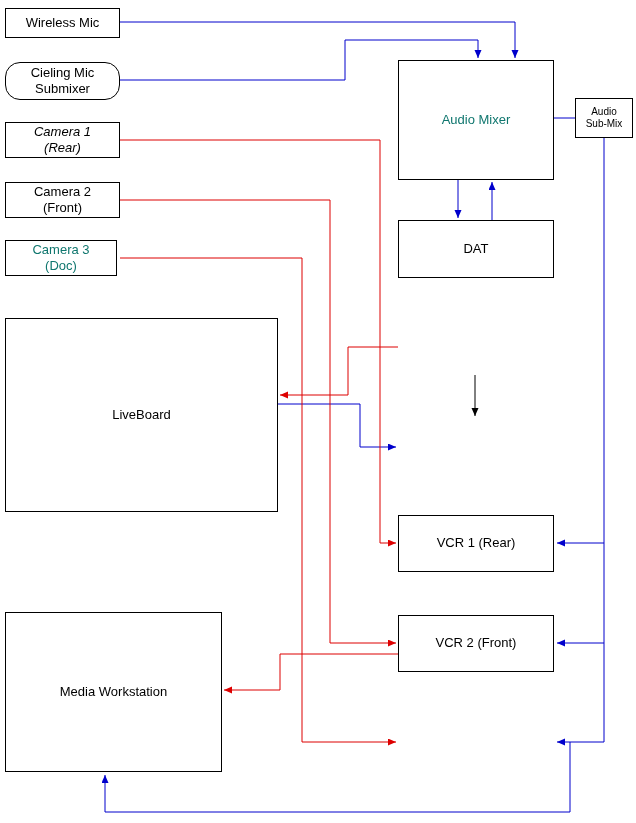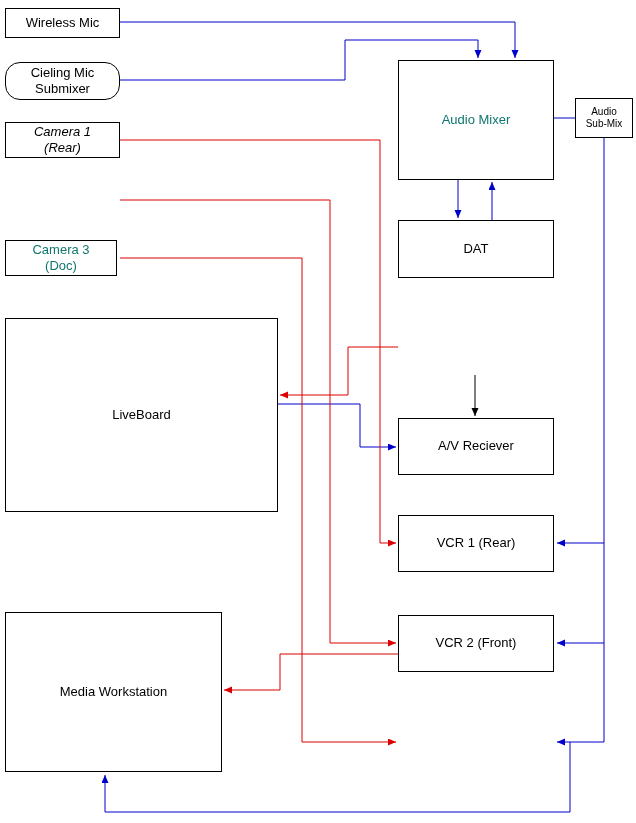--- a/index.html
+++ b/index.html
@@ -77,42 +77,43 @@
       <span class="node-label">Wireless Mic</span>
     </div>
     <div class="node" style="left: 5px; top: 62px; width: 115px; height: 38px; border-color: rgb(0, 0, 0); color: rgb(0, 0, 0); border-radius: 15px;">
       <span class="node-label">Cieling Mic
 Submixer</span>
     </div>
     <div class="node" style="left: 5px; top: 122px; width: 115px; height: 36px; border-color: rgb(0, 0, 0); color: rgb(0, 0, 0); font-style: italic;">
       <span class="node-label">Camera 1
 (Rear)</span>
     </div>
+    <div class="node" style="left: 5px; top: 182px; width: 115px; height: 36px; border-color: rgb(0, 0, 0); color: rgb(0, 0, 0);">
+      <span class="node-label">Camera 2
+(Front)</span>
+    </div>
     <div class="node" style="left: 5px; top: 240px; width: 112px; height: 36px; border-color: rgb(0, 0, 0); color: #0f766e;">
       <span class="node-label">Camera 3
 (Doc)</span>
     </div>
     <div class="node" style="left: 5px; top: 318px; width: 273px; height: 194px; border-color: rgb(0, 0, 0); color: rgb(0, 0, 0);">
       <span class="node-label">LiveBoard</span>
     </div>
     <div class="node" style="left: 5px; top: 612px; width: 217px; height: 160px; border-color: rgb(0, 0, 0); color: rgb(0, 0, 0);">
       <span class="node-label">Media Workstation</span>
     </div>
     <div class="node" style="left: 398px; top: 60px; width: 156px; height: 120px; border-color: rgb(0, 0, 0); color: #0f766e;">
       <span class="node-label">Audio Mixer</span>
     </div>
     <div class="node small" style="left: 575px; top: 98px; width: 58px; height: 40px; border-color: rgb(0, 0, 0); color: rgb(0, 0, 0);">
       <span class="node-label">Audio
 Sub-Mix</span>
     </div>
     <div class="node" style="left: 398px; top: 220px; width: 156px; height: 58px; border-color: rgb(0, 0, 0); color: rgb(0, 0, 0);">
       <span class="node-label">DAT</span>
     </div>
-    <div class="node" style="left: 398px; top: 418px; width: 156px; height: 57px; border-color: rgb(0, 0, 0); color: rgb(0, 0, 0);">
-      <span class="node-label">A/V Reciever</span>
-    </div>
     <div class="node" style="left: 398px; top: 515px; width: 156px; height: 57px; border-color: rgb(0, 0, 0); color: rgb(0, 0, 0);">
       <span class="node-label">VCR 1 (Rear)</span>
     </div>
     <div class="node" style="left: 398px; top: 615px; width: 156px; height: 57px; border-color: rgb(0, 0, 0); color: rgb(0, 0, 0);">
       <span class="node-label">VCR 2 (Front)</span>
     </div>
   </div>
 
 </body></html>

